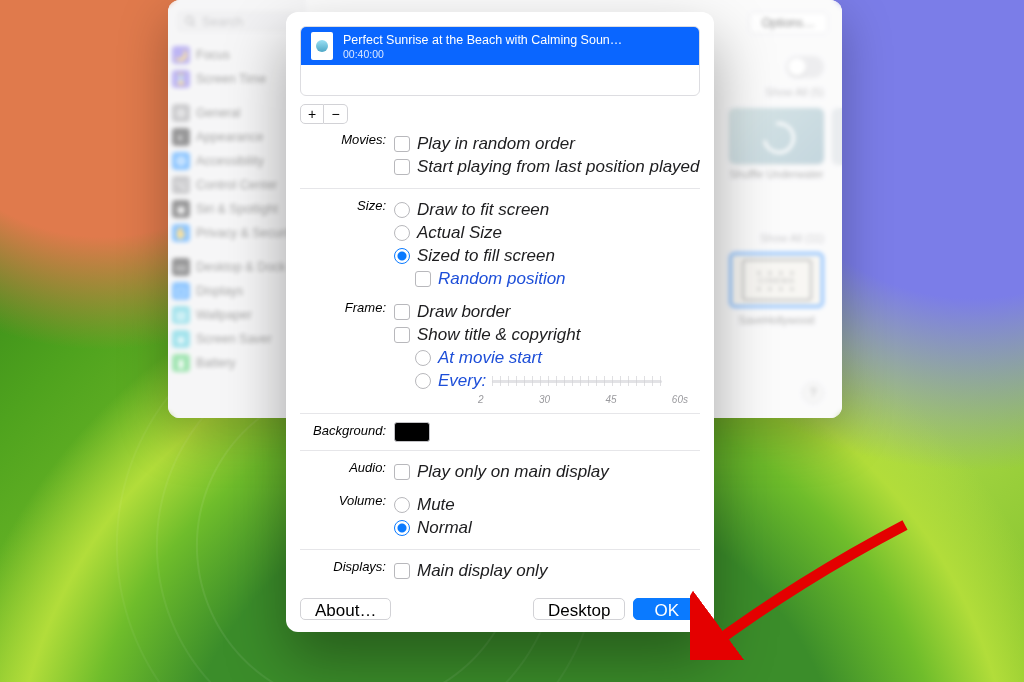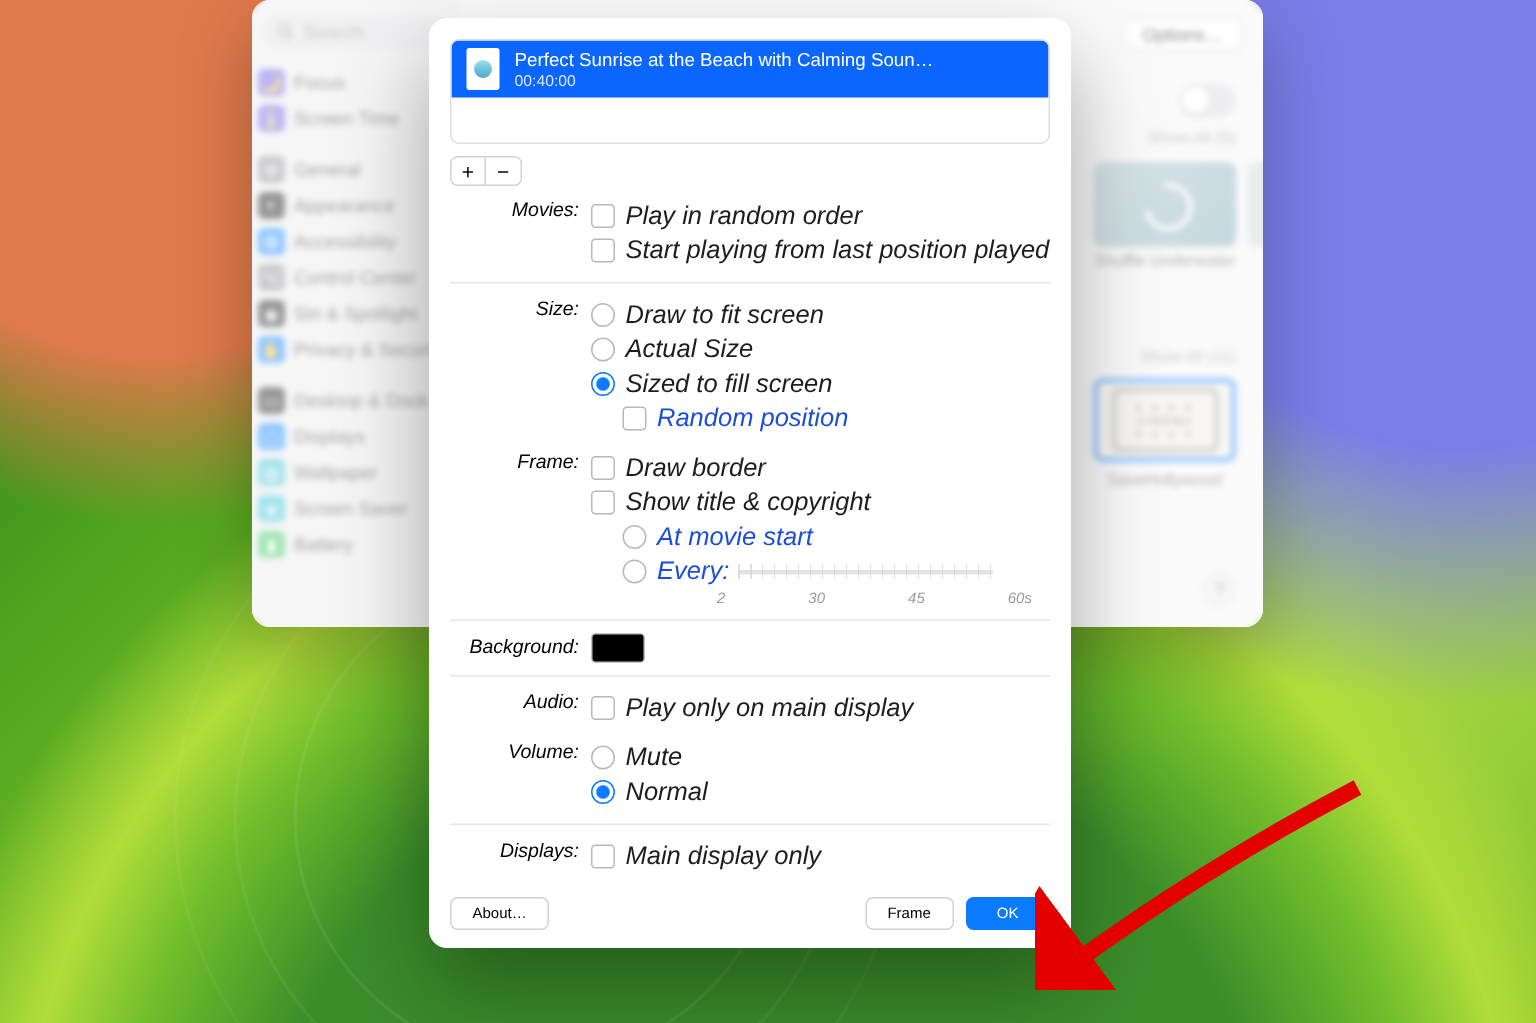--- a/index.html
+++ b/index.html
@@ -66,21 +66,21 @@
   .opt .cbox{border-radius:3px;}
   .opt .radio{border-radius:50%;}
   .opt .radio.sel{border-color:#0a7aff;background:radial-gradient(circle,#0a7aff 0 4px,#fff 5px);}
   .hr{height:1px;background:#e6e6e9;margin:8px 0;}
   .swatch{width:34px;height:18px;background:#000;border:1px solid #c2c2c6;border-radius:3px;}
   .slider{display:inline-block;vertical-align:middle;width:170px;height:18px;margin-left:6px;position:relative;}
   .slider::before{content:"";position:absolute;left:0;right:0;top:8px;height:3px;background:#e3e3e6;border-radius:2px;}
   .slider.ticks::after{content:"";position:absolute;left:0;right:0;top:4px;height:10px;background:repeating-linear-gradient(90deg,#d2d2d6 0 1px,transparent 1px 8px);opacity:.7;}
   .ticklabels{display:flex;justify-content:space-between;width:210px;margin-left:84px;font-size:10px;color:#9a9a9e;margin-top:2px;}
   .btnrow{display:flex;align-items:center;margin-top:14px;}
-  .btn{height:22px;padding:2px 14px;border-radius:5px;border:1px solid #d2d2d6;background:#fff;font-size:10px;}
+  .btn{height:22px;padding:2px 14px;border-radius:5px;border:1px solid #d2d2d6;background:#fff;font-size:17px;}
   .btn.primary{background:#0a7aff;border-color:#0a7aff;color:#fff;padding:2px 20px;}
   .spacer{flex:1;}
   
   .arrow{position:absolute;left:690px;top:520px;width:230px;height:140px;z-index:20;pointer-events:none;}
 </style>
 </head>
 <body>
 
 <div class="wallpaper"></div>
 
@@ -293,21 +293,21 @@
         <div class="opt">
           <span class="cbox"></span>
           <span>Main display only</span>
         </div>
       </div>
   </div>
 
   <div class="btnrow">
     <button class="btn">About…</button>
     <div class="spacer"></div>
-    <button class="btn">Frame</button>
+    <button class="btn">Desktop</button>
     <div style="width:8px"></div>
     <button class="btn primary">OK</button>
   </div>
 </div>
 
 <svg class="arrow" viewBox="0 0 230 140">
   <defs>
       <marker id="ah" markerWidth="14" markerHeight="14" refX="2" refY="5" orient="auto">
         <path d="M0,0 L0,10 L12,5 z" fill="#e40000"></path>
       </marker>

